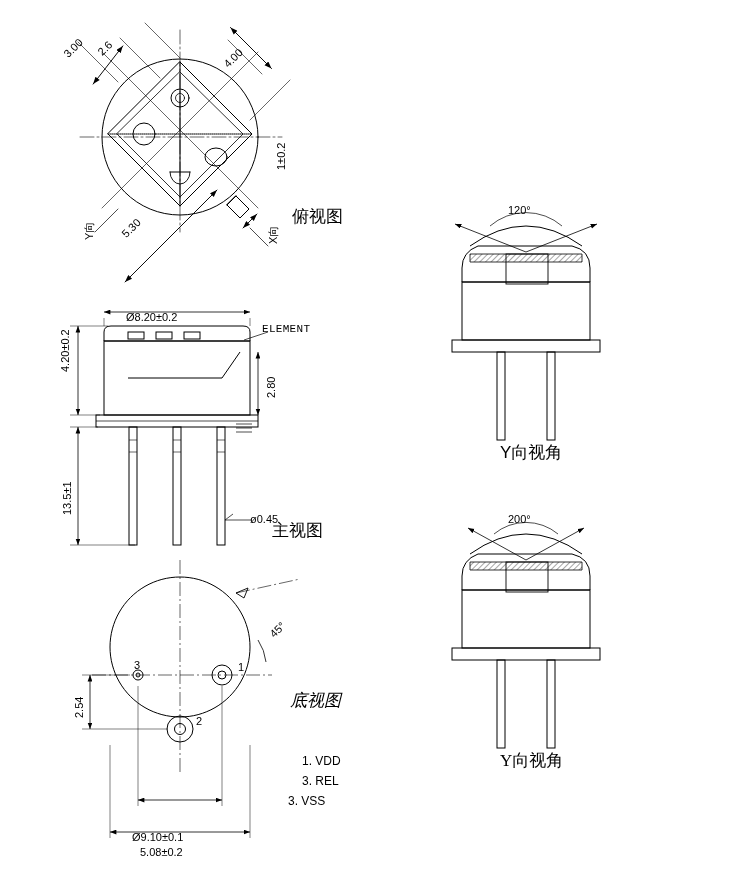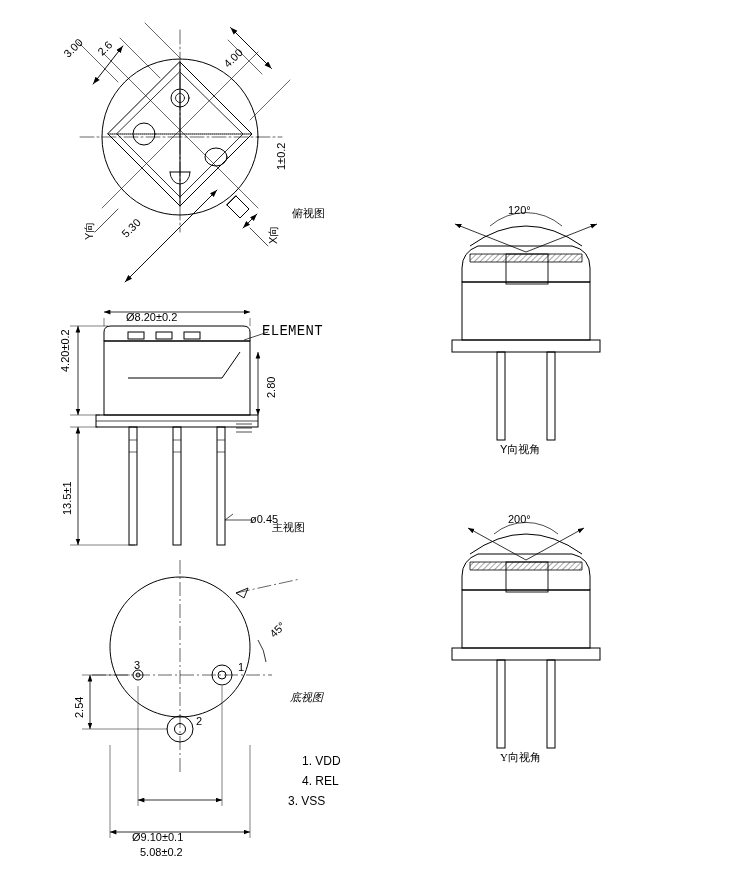--- a/index.html
+++ b/index.html
@@ -30,25 +30,25 @@
   .lbl {
     position: absolute;
     font-family: "Liberation Sans", sans-serif;
     font-size: 11px;
     line-height: 1.05;
     white-space: nowrap;
     color: #000;
   }
   .lbl.mono {
     font-family: "Liberation Mono", monospace;
-    font-size: 14px;
+    font-size: 11px;
     letter-spacing: 0.3px;
   }
   .lbl.cn {
-    font-size: 11px;
+    font-size: 17px;
   }
   .lbl.list {
     font-size: 12px;
     line-height: 1.6;
   }
 </style>
 </head>
 <body>
 
 <div id="sheet">
@@ -275,21 +275,21 @@
   <div class="lbl" style="left:134px; top:660px;">3</div>
   <div class="lbl" style="left:238px; top:662px;">1</div>
   <div class="lbl" style="left:196px; top:716px;">2</div>
   <div class="lbl" style="left:74px; top:718px; transform: rotate(-90deg); transform-origin: left top;">2.54</div>
   <div class="lbl" style="left:140px; top:847px;">5.08±0.2</div>
   <div class="lbl" style="left:132px; top:832px;">Ø9.10±0.1</div>
   <div class="lbl" style="left:268px; top:632px; transform: rotate(-45deg); transform-origin: left top;">45°</div>
   <div class="lbl cn" style="left:290px; top:692px;font-style:italic;">底视图</div>
 
   <div class="lbl list" style="left:302px; top:752px;">1. VDD</div>
-  <div class="lbl list" style="left:302px; top:772px;">4. REL</div>
+  <div class="lbl list" style="left:302px; top:772px;">3. REL</div>
   <div class="lbl list" style="left:288px; top:792px;">3. VSS</div>
 
   <div class="lbl" style="left:508px; top:205px;">120°</div>
   <div class="lbl cn" style="left:500px; top:444px;">Y向视角</div>
   <div class="lbl" style="left:508px; top:514px;">200°</div>
   <div class="lbl cn" style="left:500px; top:752px;font-family:Liberation Serif, serif;">Y向视角</div>
 
 </div>
 
 </body></html>

